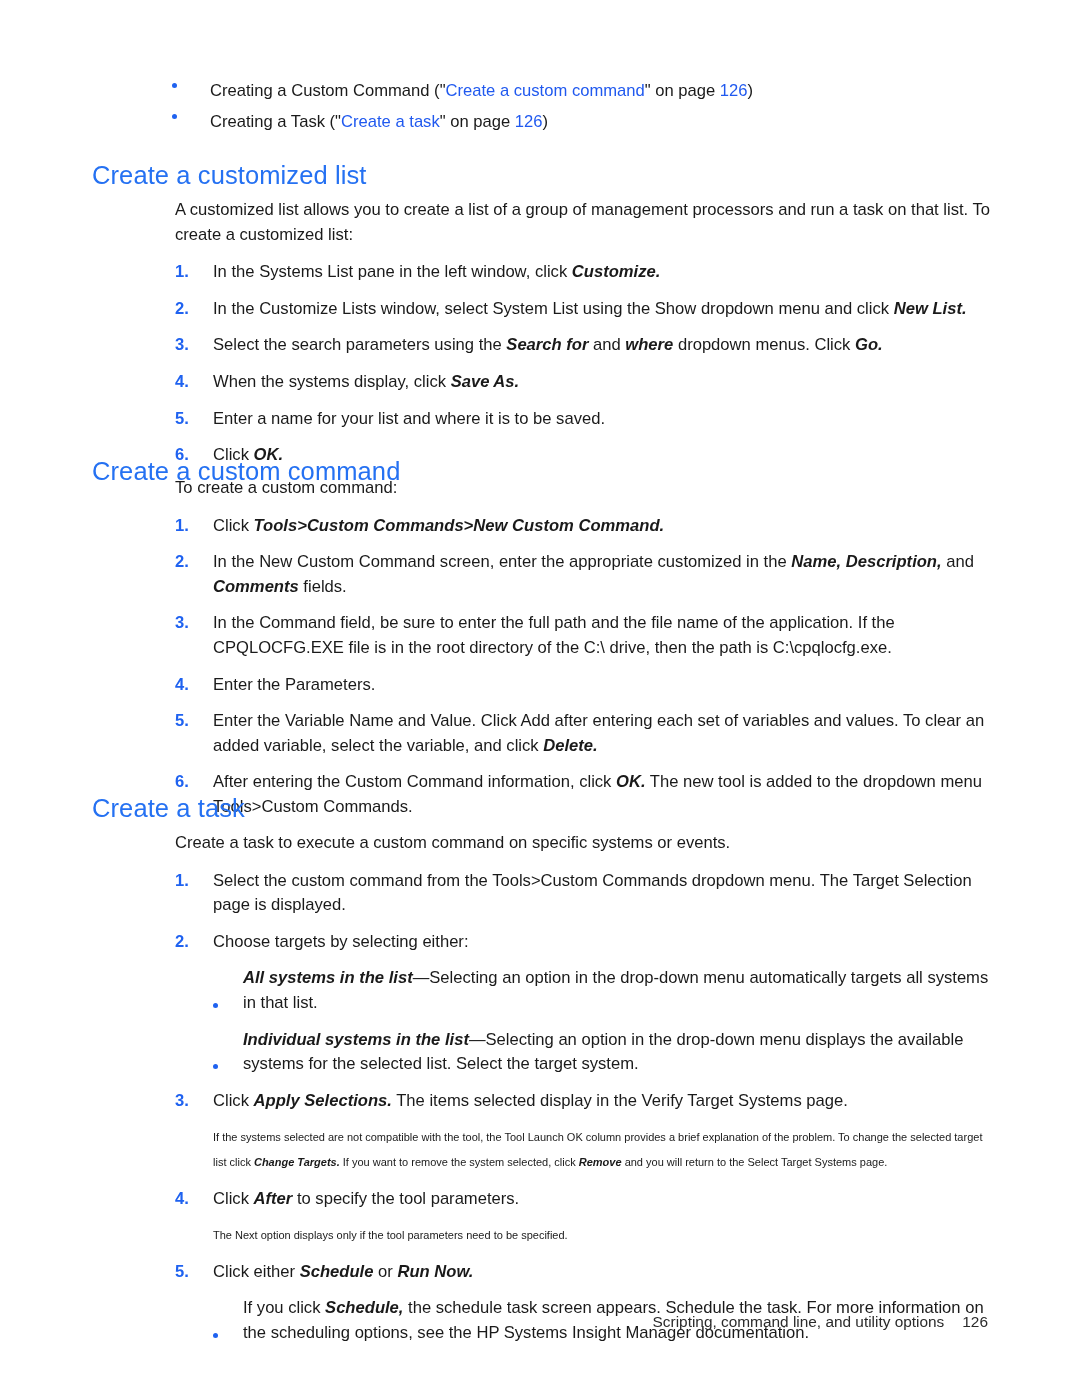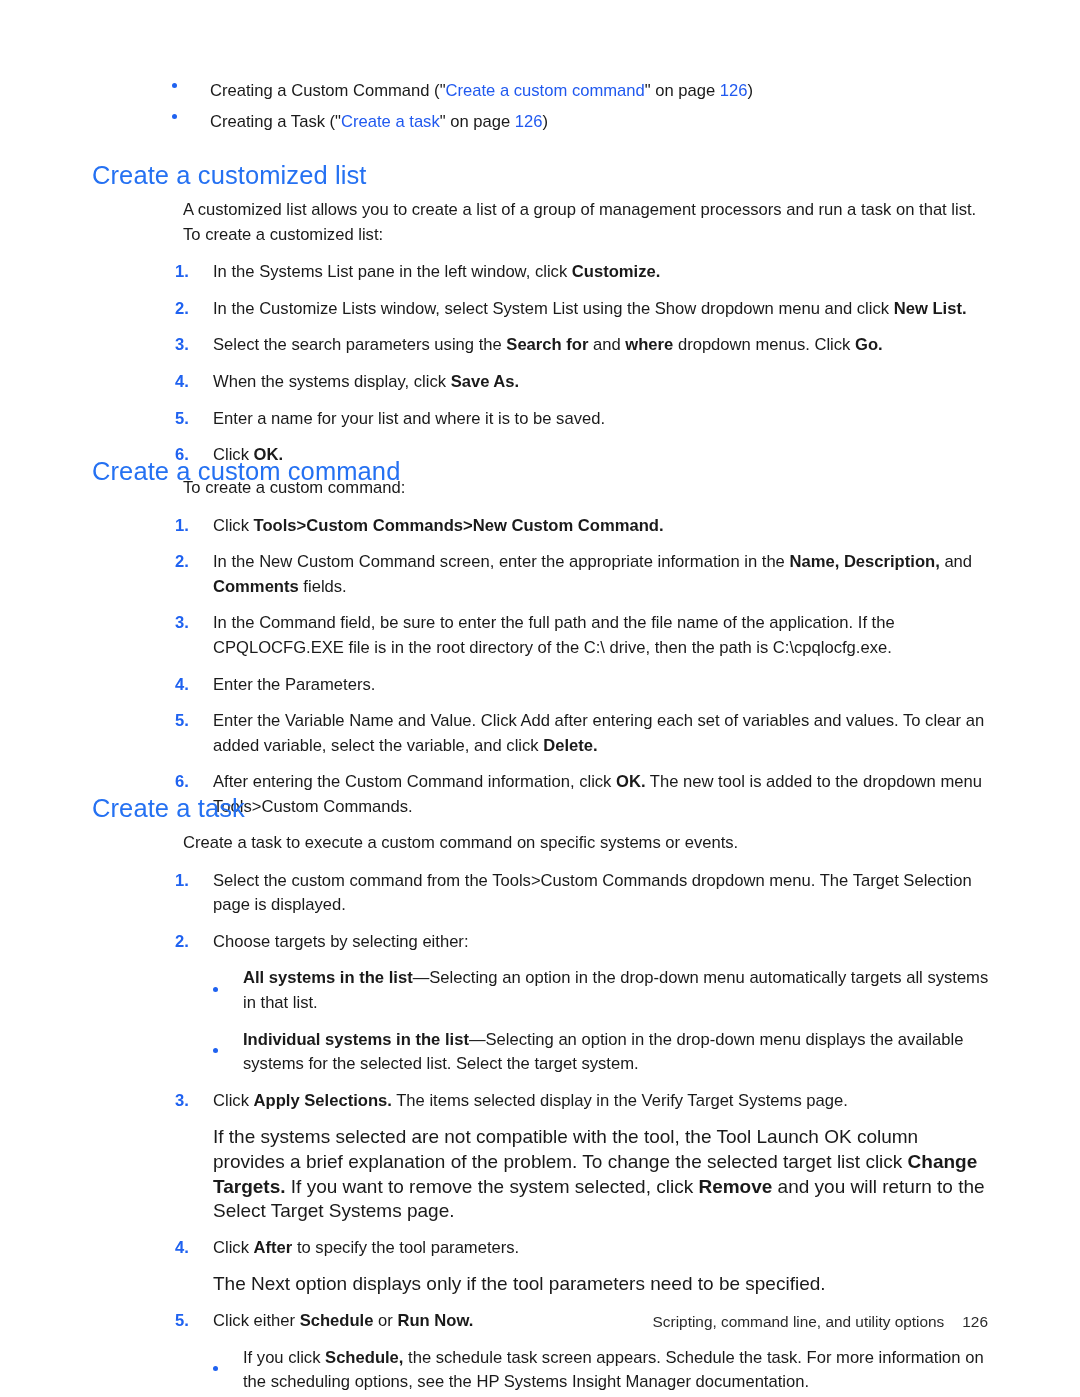--- a/index.html
+++ b/index.html
@@ -80,21 +80,21 @@
 
   
   .sec-body {
     position: absolute;
     left: 175px;
     width: 818px;
   }
   .para {
     font-size: 16.6px;
     line-height: 24.6px;
-    margin: 0 0 13px 8px;
+    margin: 0 0 13px 0;
   }
 
   
   .step {
     display: flex;
     align-items: flex-start;
     margin-bottom: 12px;
   }
   .step .num {
     flex: 0 0 38px;
@@ -104,44 +104,44 @@
     font-size: 16.6px;
     line-height: 24.6px;
   }
   .step .stxt {
     flex: 1 1 auto;
     font-size: 16.6px;
     line-height: 24.6px;
   }
   .step-extra {
     margin: 0 0 12px 38px;
-    font-size: 19px;
+    font-size: 11px;
     line-height: 24.6px;
   }
 
   
   .sub-bullets {
     margin: 0 0 0 38px;
   }
   .sub-bullet {
     display: flex;
-    align-items: center;
+    align-items: flex-end;
     margin-bottom: 12px;
   }
   .sub-bullet .sdot {
     flex: 0 0 30px;
     width: 30px;
   }
   .sub-bullet .sbtxt {
     flex: 1 1 auto;
     font-size: 16.6px;
     line-height: 24.6px;
   }
 
-  b, .b { font-weight: bold; }
+  b, .b { font-weight: bold; font-style: italic; }
 
   
   .footer {
     position: absolute;
     left: 0;
     right: 0;
     top: 1313px;
     text-align: right;
     padding-right: 92px;
     font-size: 15.4px;
@@ -211,21 +211,21 @@
 
     <p class="para">To create a custom command:</p>
 
     <div class="step">
       <span class="num">1.</span>
       <span class="stxt"><span>Click </span><b>Tools&gt;Custom Commands&gt;New Custom Command.</b></span>
     </div>
 
     <div class="step">
       <span class="num">2.</span>
-      <span class="stxt"><span>In the New Custom Command screen, enter the appropriate information in the </span><b>Name, Description,</b><span> and </span><b>Comments</b><span> fields.</span></span>
+      <span class="stxt"><span>In the New Custom Command screen, enter the appropriate customized in the </span><b>Name, Description,</b><span> and </span><b>Comments</b><span> fields.</span></span>
     </div>
 
     <div class="step">
       <span class="num">3.</span>
       <span class="stxt"><span>In the Command field, be sure to enter the full path and the file name of the application. If the CPQLOCFG.EXE file is in the root directory of the C:\ drive, then the path is C:\cpqlocfg.exe.</span></span>
     </div>
 
     <div class="step">
       <span class="num">4.</span>
       <span class="stxt"><span>Enter the Parameters.</span></span>

